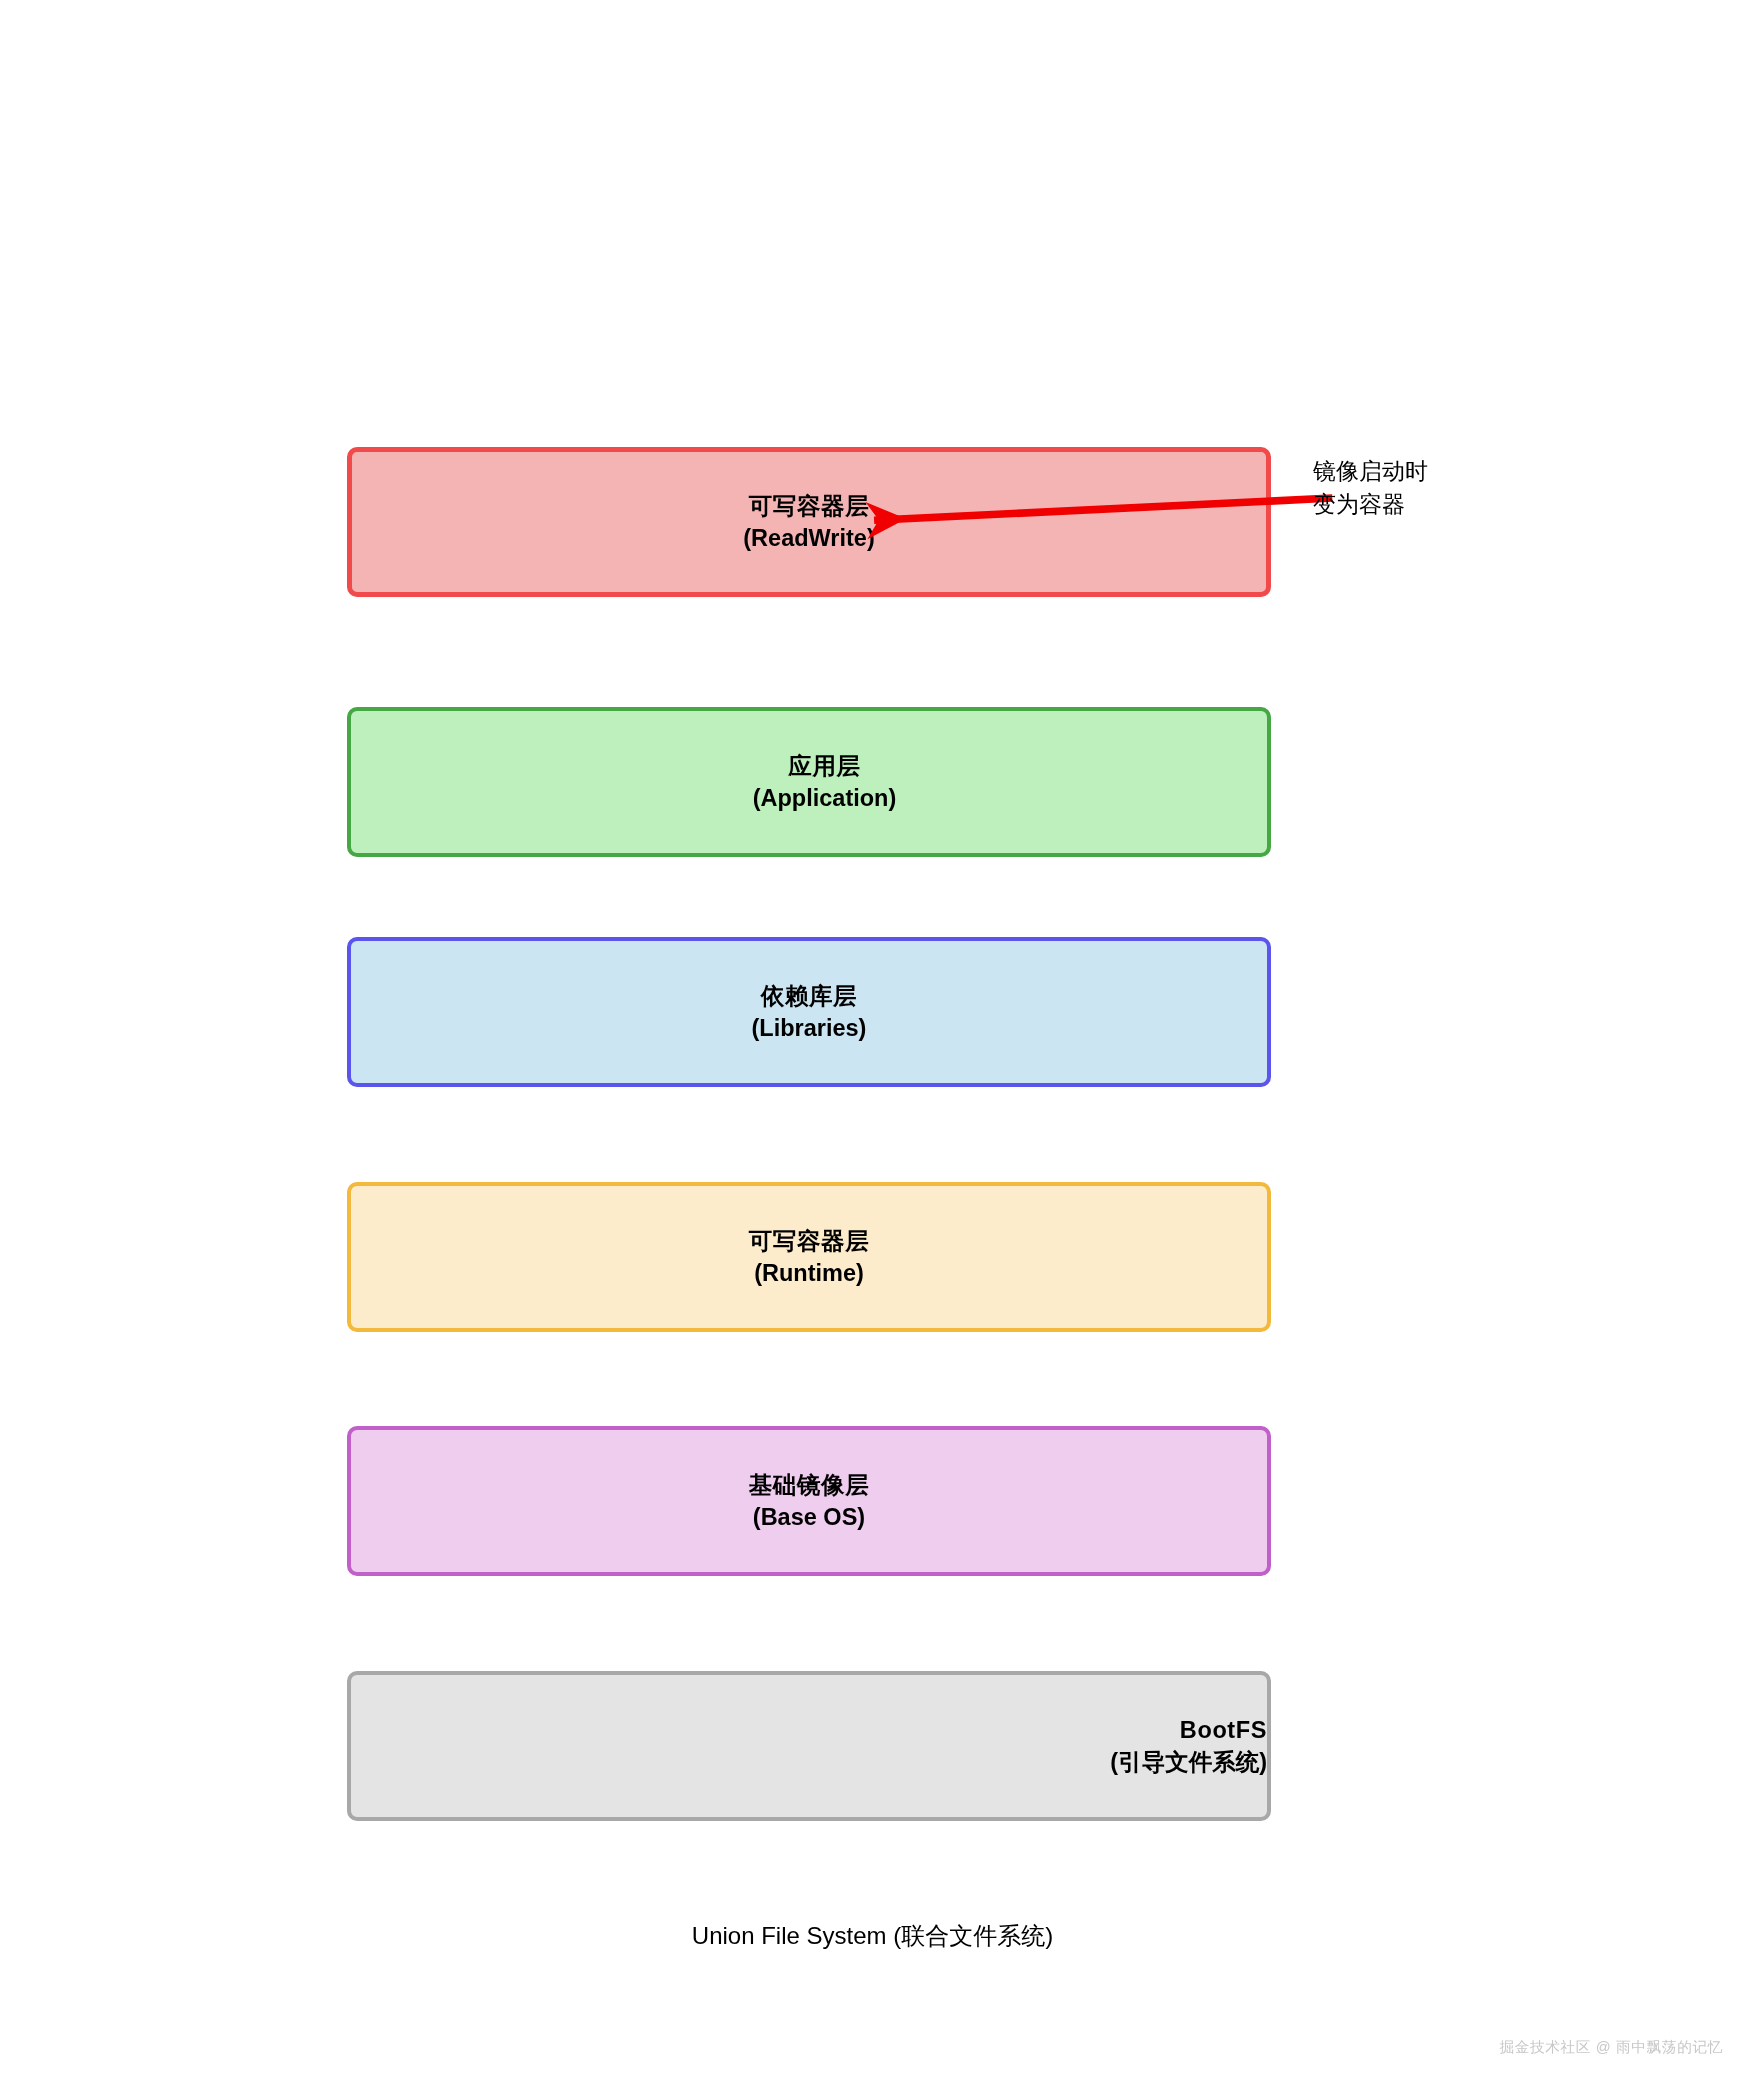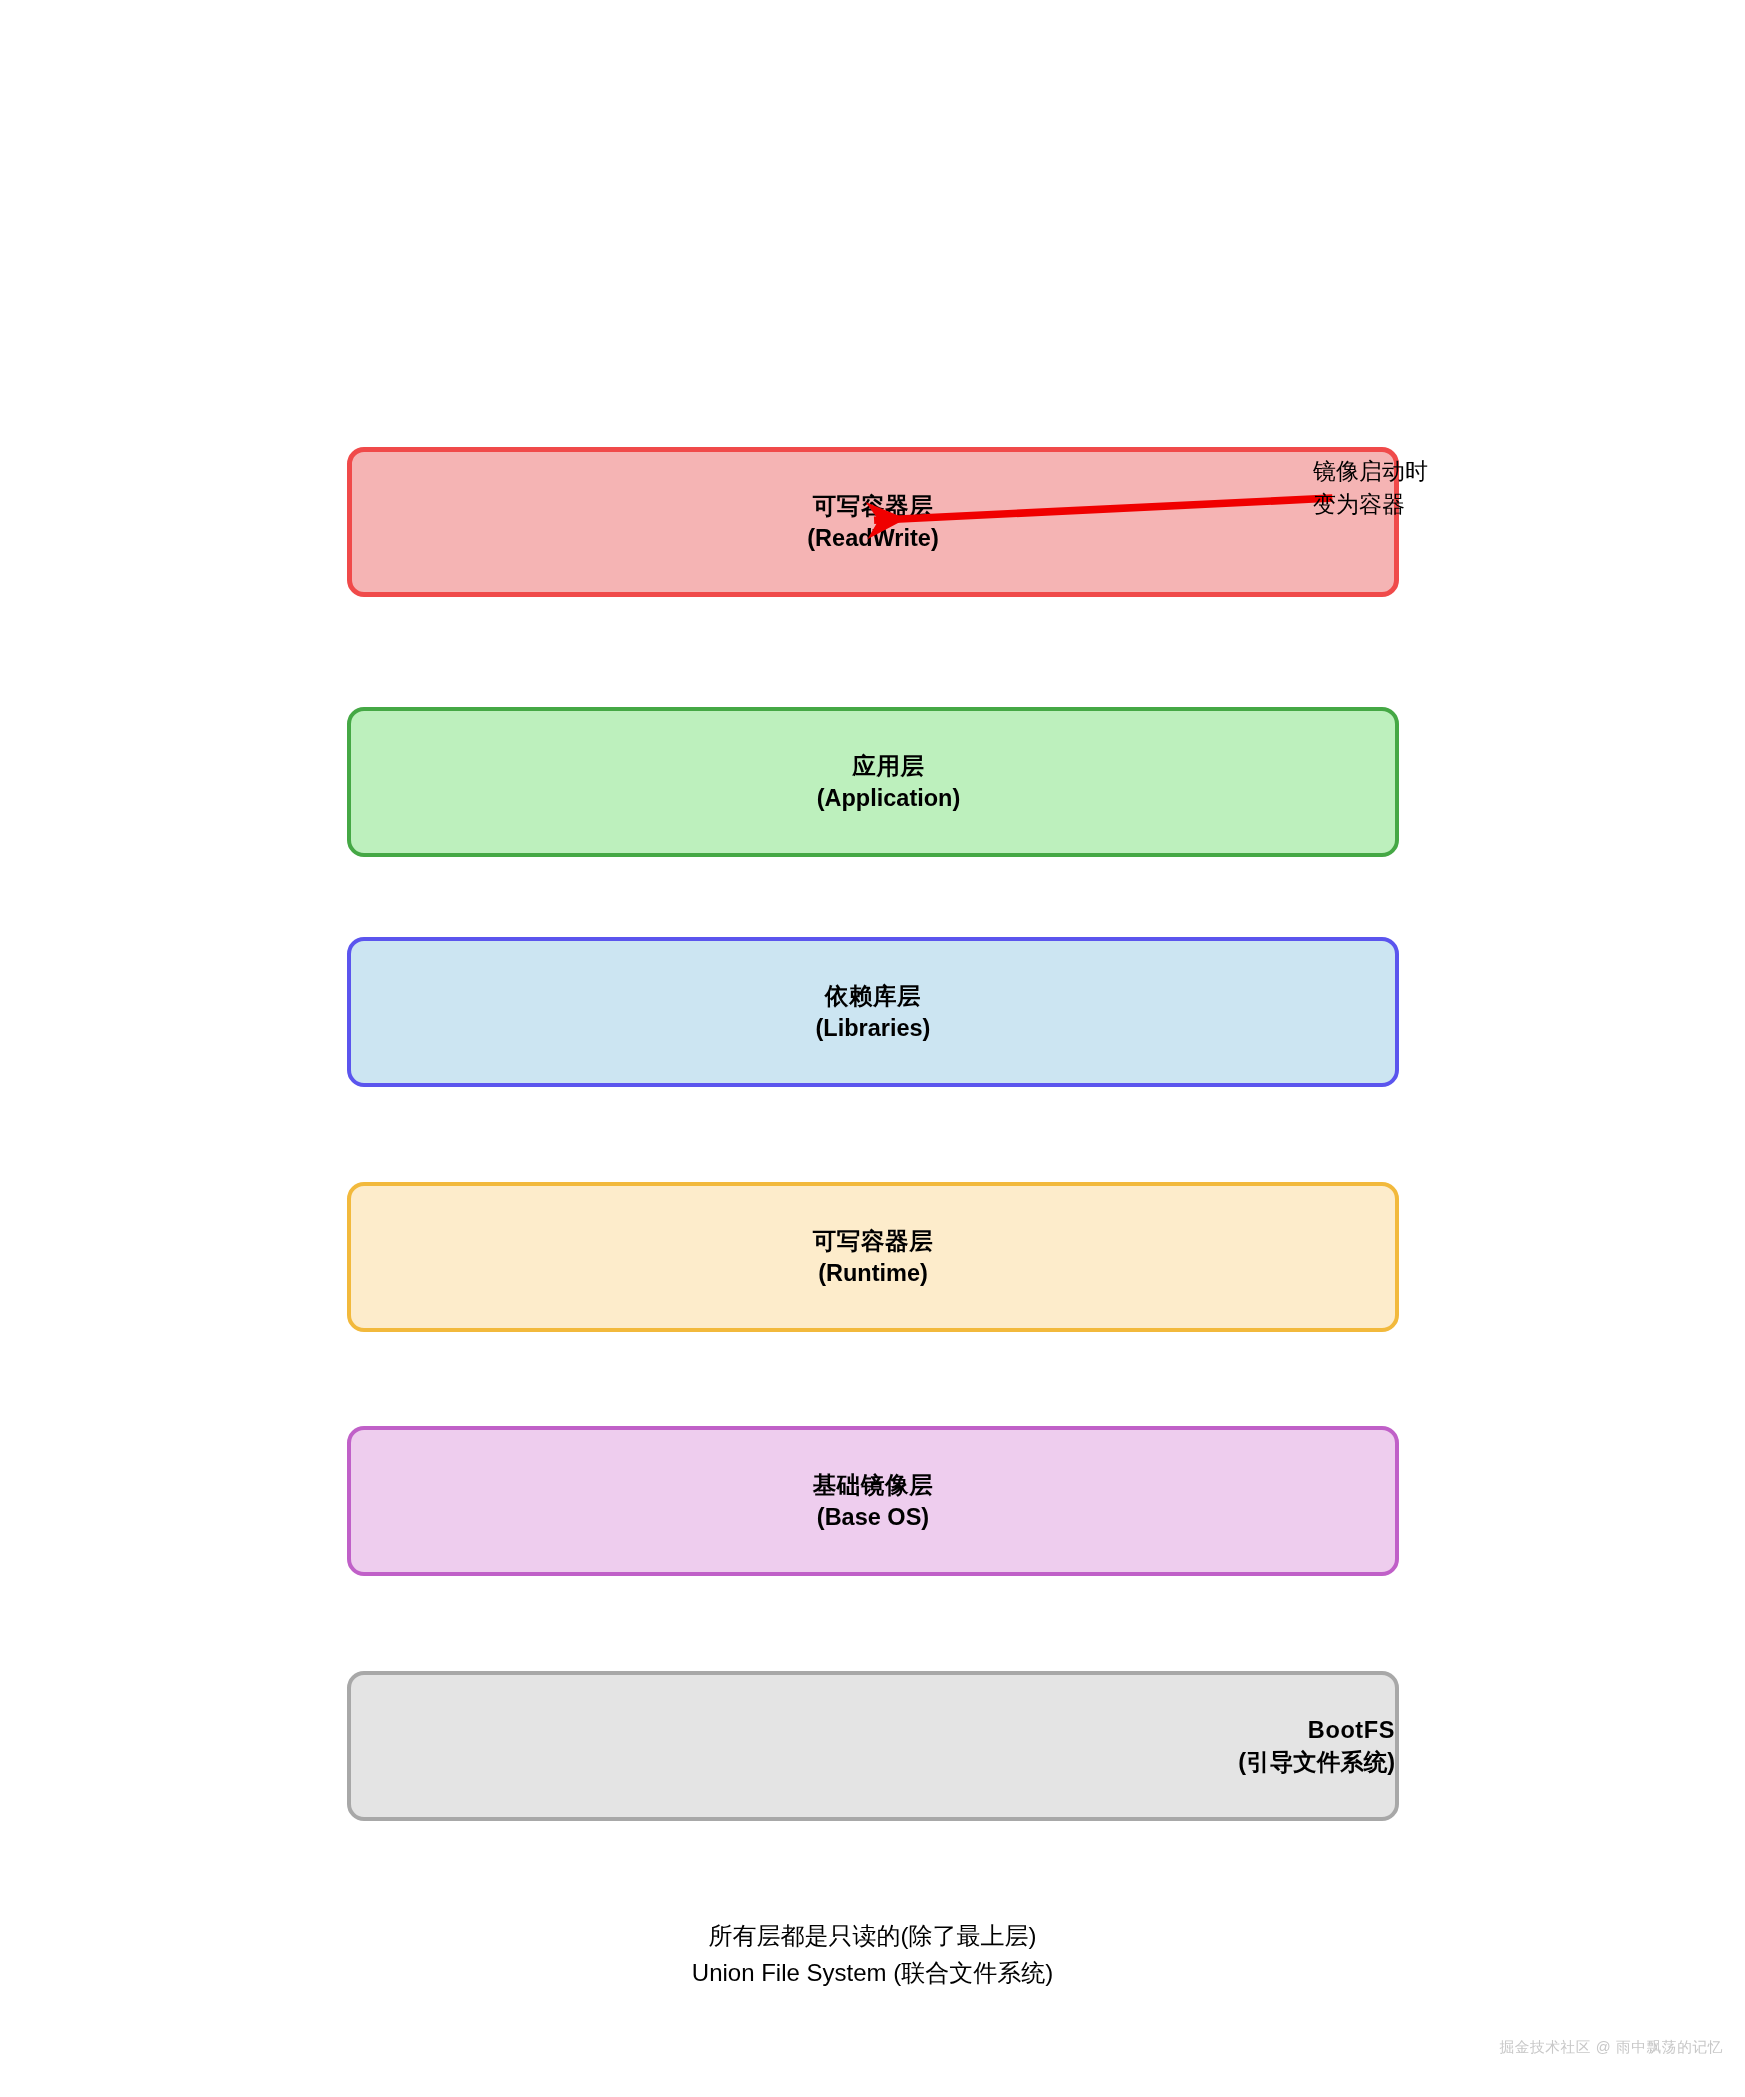--- a/index.html
+++ b/index.html
@@ -36,25 +36,25 @@
   
   #layer-stack {
     position: absolute;
     left: 347px;
     top: 447px;
     width: 1052px;
   }
   .layer-box {
     position: absolute;
     left: 0;
-    width: 1052px;
+    width: 924px;
     height: 150px;
     box-sizing: border-box;
     border-style: solid;
-    border-radius: 17px;
+    border-radius: 10px;
     display: flex;
     flex-direction: column;
     align-items: center;
     justify-content: center;
   }
   .layer-box .line {
     font-weight: bold;
     color: #000000;
     font-size: 23.5px;
     line-height: 1.38;
@@ -164,20 +164,19 @@
     </defs>
     <line x1="838" y1="48" x2="58" y2="86" stroke="#f00000" stroke-width="13" stroke-linecap="butt" marker-end="url(#arrowhead)"></line>
   </svg>
 
   <div id="annotation-text">
     <div>镜像启动时</div>
     <div>变为容器</div>
   </div>
 
   <div id="footer-note">
-    <div class="fline">所有层都是只读的(除了最上层)</div>
     <div class="fline">Union File System (联合文件系统)</div>
   </div>
 
   <div id="watermark">掘金技术社区 @ 雨中飘荡的记忆</div>
 
 </div>
 
 
 </body></html>

